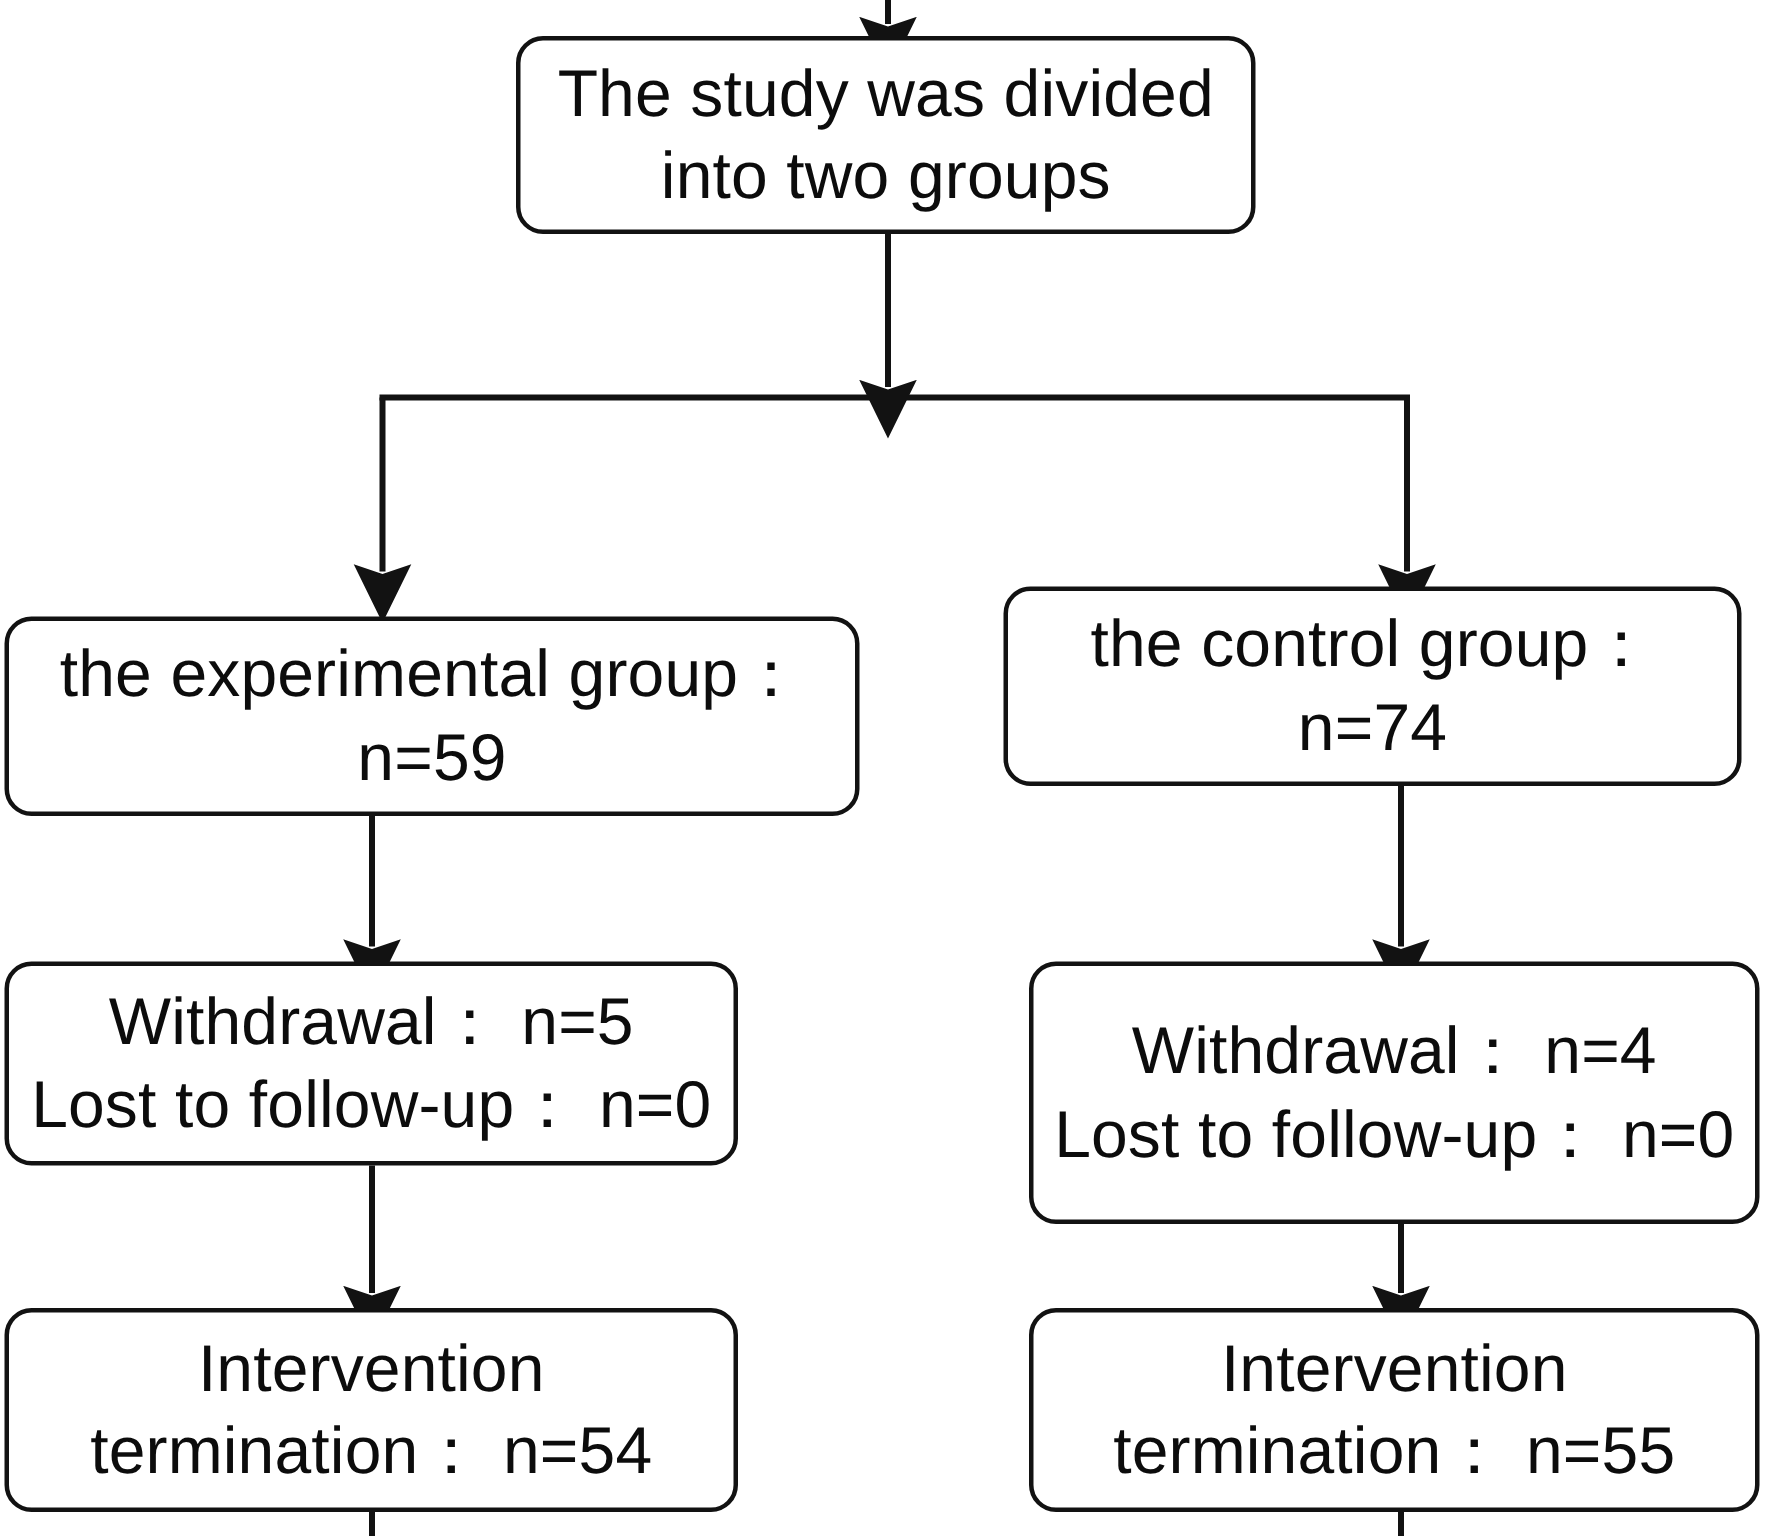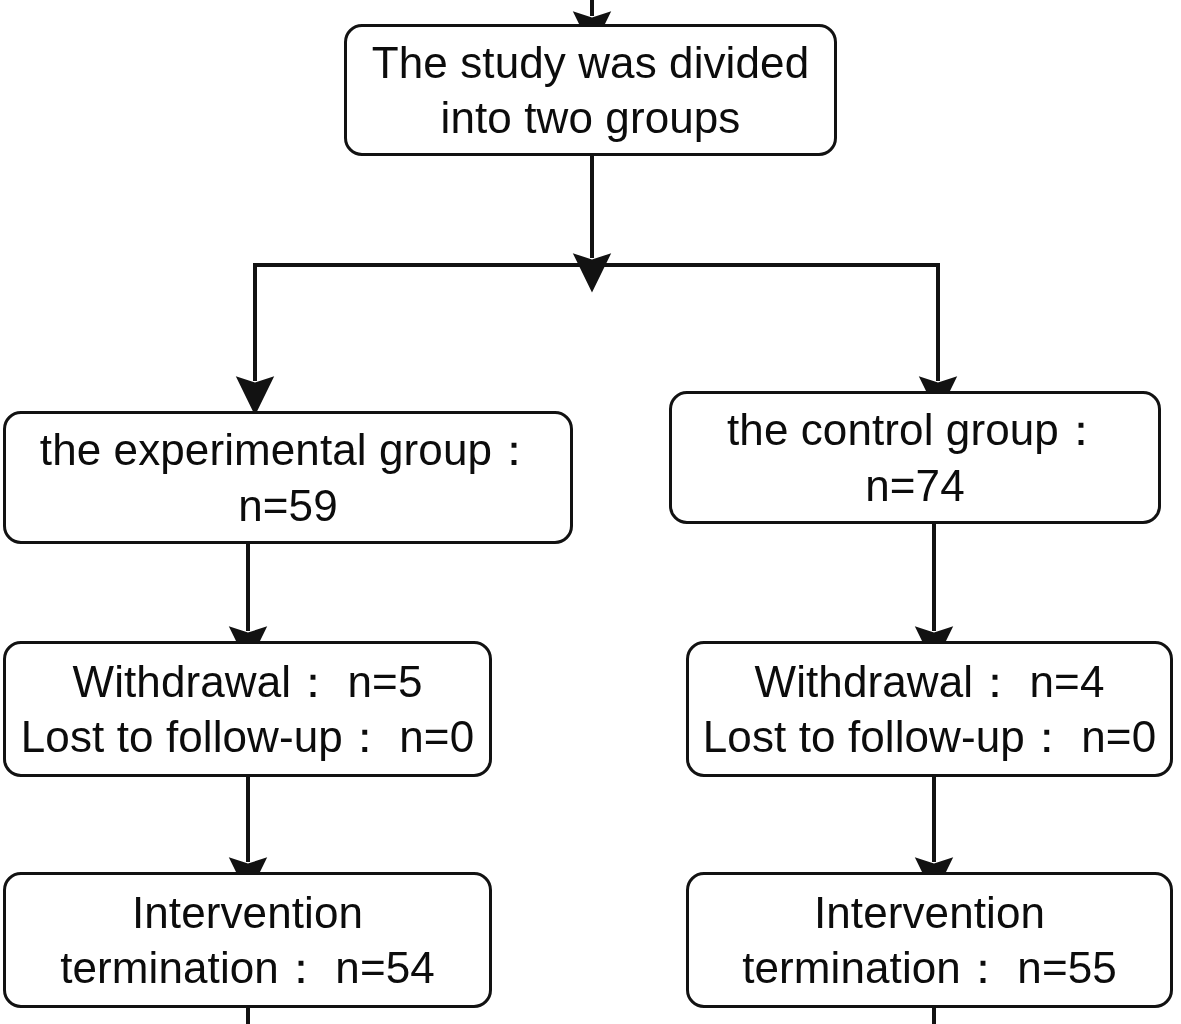--- a/index.html
+++ b/index.html
@@ -46,21 +46,21 @@
   .node-label {
     display: block;
     width: 100%;
     white-space: pre-line;
   }
   
   #node-divided      { left: 344px; top: 24px;  width: 493px; height: 132px; }
   #node-exp-group    { left: 3px;   top: 391px; width: 570px; height: 133px; margin-top: 20px; }
   #node-ctl-group    { left: 669px; top: 391px; width: 492px; height: 133px; }
   #node-exp-withdraw { left: 3px;   top: 641px; width: 489px; height: 136px; }
-  #node-ctl-withdraw { left: 686px; top: 641px; width: 487px; height: 136px; }
+  #node-ctl-withdraw { left: 686px; top: 641px; width: 487px; height: 175px; }
   #node-exp-term     { left: 3px;   top: 872px; width: 489px; height: 136px; }
   #node-ctl-term     { left: 686px; top: 872px; width: 487px; height: 136px; }
 </style>
 </head>
 <body>
 
 <div id="flow-root">
 
   <svg id="flow-svg" viewBox="0 0 1181 1024" aria-hidden="true">
     <defs>

